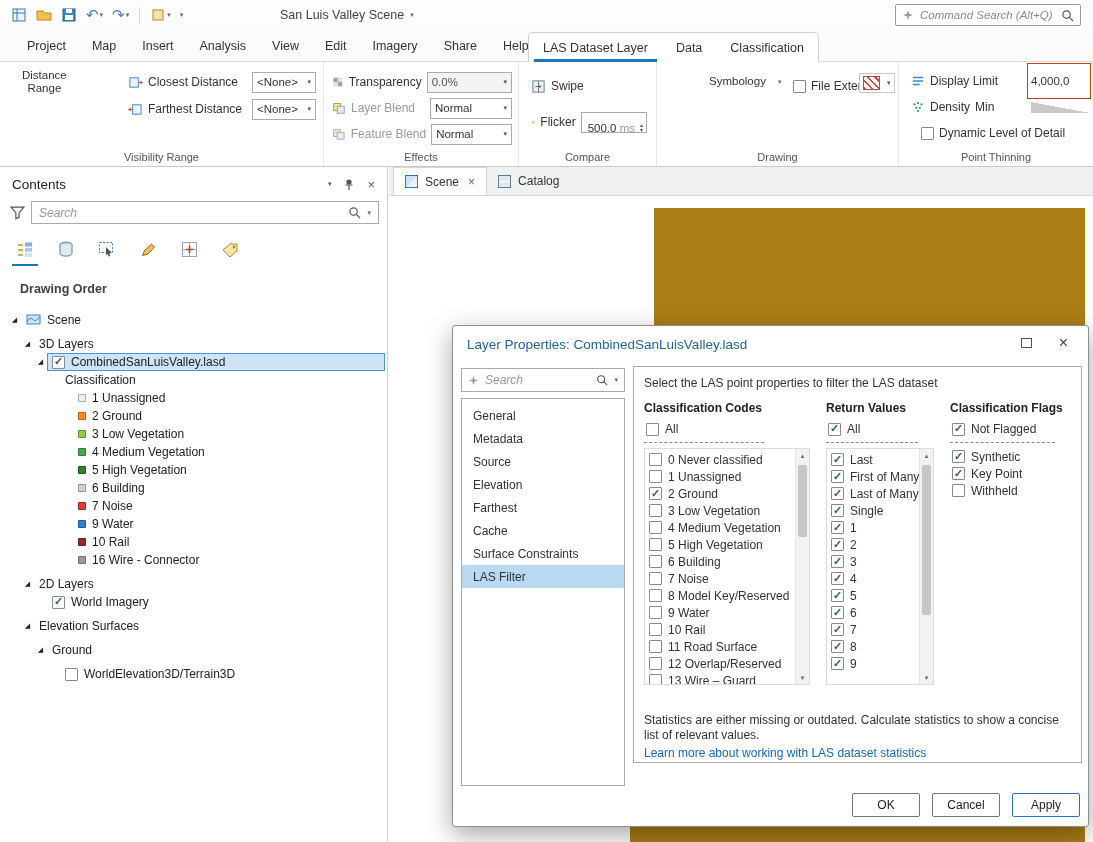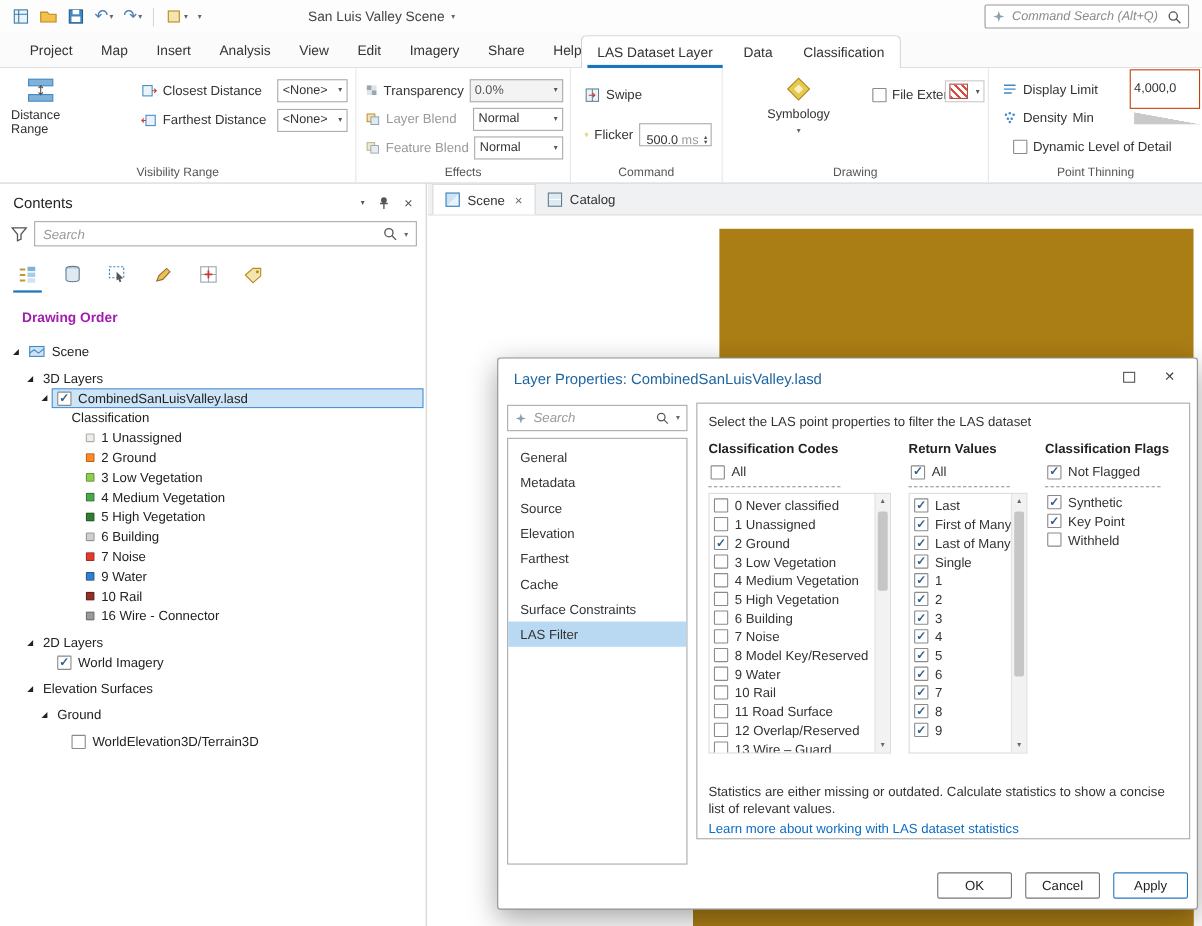--- a/index.html
+++ b/index.html
@@ -20,21 +20,21 @@
 .tabrow{position:absolute;top:30px;left:0;right:0;height:32px;background:#fbfbfb;border-bottom:1px solid #dcdcdc}
 .rtabs{display:flex;padding-left:14px;height:100%}
 .rtab{padding:0 13px;display:flex;align-items:center;font-size:12.5px;color:#333;cursor:default}
 .ctxwrap{position:absolute;left:528px;top:2px;height:30px;display:flex;border:1px solid #d0d0d0;border-bottom:none;border-radius:5px 5px 0 0;background:#fff}
 .ctab{padding:0 14px;display:flex;align-items:center;font-size:12.5px;position:relative;color:#333}
 .ctab.active::after{content:"";position:absolute;left:5px;right:5px;bottom:0;height:3px;background:#1a75bb}
 
 .ribbon{position:absolute;top:62px;left:0;right:0;height:105px;background:#fff;border-bottom:1px solid #c9c9c9}
 .rgroup{position:absolute;top:0;bottom:0;border-right:1px solid #e6e6e6}
 .glabel{position:absolute;bottom:3px;left:0;right:0;text-align:center;font-size:11px;color:#555}
-.bigbtn{position:absolute;display:flex;flex-direction:column;align-items:center;gap:2px;font-size:11.5px;color:#333;line-height:13px}
+.bigbtn{position:absolute;display:flex;flex-direction:row;align-items:center;gap:12px;font-size:11.5px;color:#333;text-align:center;line-height:13px}
 .rrow{position:absolute;height:22px;display:flex;align-items:center;gap:5px;font-size:12px}
 .rlabel{white-space:nowrap}
 .dim{color:#9a9a9a}
 .combo{border:1px solid #ababab;background:#fff;height:21px;display:flex;align-items:center;padding:0 4px;font-size:11.5px;margin-left:auto}
 .combo .cv{flex:1;white-space:nowrap}
 .combo.lite{background:#f3f3f3;color:#555}
 .chevd{font-size:7px;color:#555;margin-left:4px}
 .spin{border:1px solid #ababab;height:21px;display:flex;align-items:center;background:#fff;padding:12px 3px 0 6px;font-size:11.5px;margin-left:auto}
 .spin .arrows{display:flex;flex-direction:column;margin-left:5px;line-height:5px;font-size:6px;color:#555}
 .cb{width:13px;height:13px;min-width:13px;border:1px solid #8a8a8a;background:#fff;display:inline-flex;align-items:center;justify-content:center;border-radius:1px}
@@ -47,21 +47,21 @@
 .contents{position:absolute;top:167px;left:0;width:388px;bottom:0;background:#fff;border-right:1px solid #cfcfcf}
 .c-head{height:34px;display:flex;align-items:center;padding:0 12px;font-size:13.5px;color:#222;gap:12px}
 .c-head .sp{flex:1}
 .c-hicon{color:#555;display:flex;align-items:center}
 .c-searchrow{display:flex;align-items:center;gap:6px;padding:0 8px 0 10px}
 .searchbox{flex:1;height:23px;border:1px solid #ababab;display:flex;align-items:center;gap:6px;padding:0 7px;background:#fff}
 .searchbox .ph{flex:1;color:#999;font-style:italic}
 .c-tools{display:flex;align-items:flex-end;gap:15px;padding:12px 0 0 12px;height:42px;border-bottom:0}
 .ctool{min-width:26px;height:28px;display:flex;align-items:center;justify-content:center;border-bottom:2px solid transparent;padding-bottom:3px}
 .ctool.active{border-bottom-color:#1a75bb}
-.dorder{font-weight:bold;font-size:12.5px;padding:16px 0 4px 20px;color:#a21caf}
+.dorder{font-weight:bold;font-size:12.5px;padding:16px 0 4px 20px;color:#404040}
 .tree{padding-top:4px}
 .trow{min-height:18px;display:flex;align-items:center;font-size:12px;color:#222}
 .trow.gap{margin-top:6px}
 .exp{width:13px;min-width:13px;font-size:7px;color:#222;text-align:center}
 .rowline,.selbox{display:flex;align-items:center;gap:6px;padding:1px 4px;border:1px solid transparent}
 .selbox{background:#cde3f6;border-color:#4f93d3;flex:1;margin-right:2px}
 .dot{width:8px;height:8px;min-width:8px;border:1px solid rgba(0,0,0,.28);border-radius:1px;display:inline-block}
 .tlabel{white-space:nowrap}
 
 .main{position:absolute;top:167px;left:389px;right:0;bottom:0}
@@ -271,21 +271,21 @@
         </svg>
       <span class="rlabel">Flicker</span>
       <div class="spin">
         <span>500.0</span>&nbsp;<span class="dim">ms</span>
         <span class="arrows">
             <span>▴</span>
             <span>▾</span>
           </span>
       </div>
     </div>
-    <div class="glabel">Command</div>
+    <div class="glabel">Compare</div>
   </div>
 
   <div class="rgroup" style="left:657px;width:242px">
     <div class="bigbtn" style="left:40px;top:4px;width:58px">
       <svg width="30" height="30" viewBox="0 0 30 30">
           <rect x="8" y="8" width="14" height="14" fill="#e8c94d" stroke="#a8871e" transform="rotate(45 15 15)"></rect>
           <rect x="12" y="12" width="6" height="6" fill="#f8f0c8" transform="rotate(45 15 15)"></rect>
         </svg>
       <span>Symbology</span>
       <span class="tinychev">▾</span>

